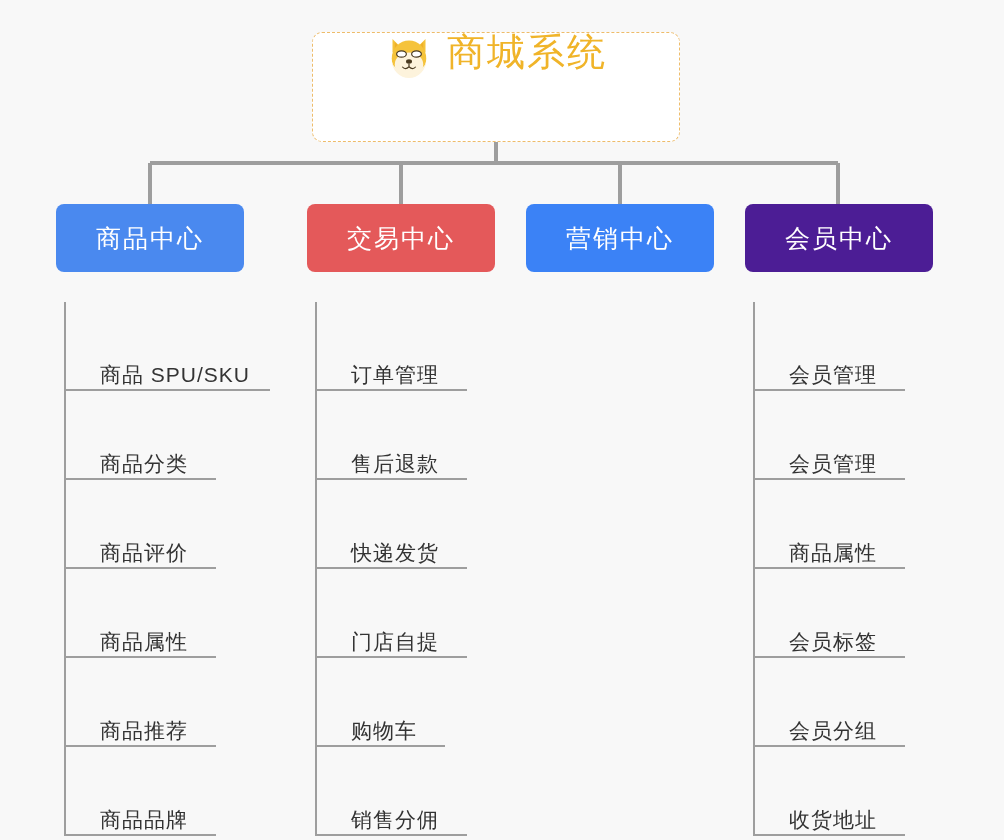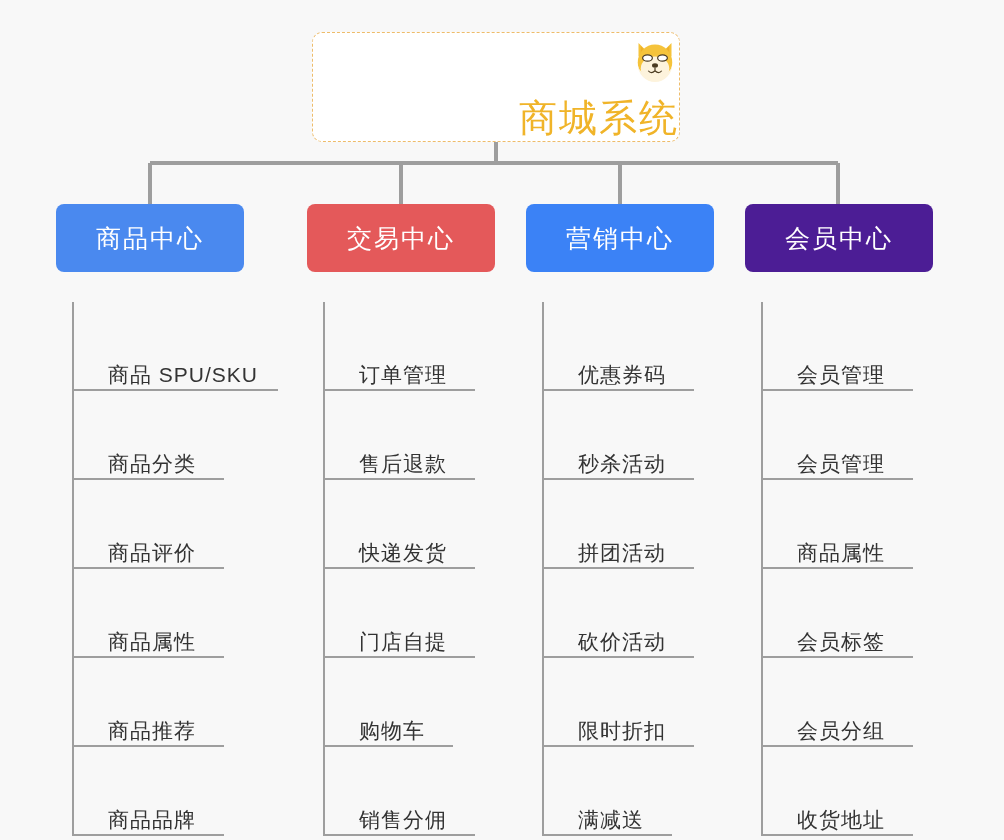--- a/index.html
+++ b/index.html
@@ -24,24 +24,23 @@
   .root-node {
     position: absolute;
     left: 312px;
     top: 32px;
     width: 368px;
     height: 110px;
     background: #ffffff;
     border: 1px dashed #eebc6a;
     border-radius: 10px;
     display: flex;
-    align-items: flex-end;
+    align-items: flex-start;
     justify-content: center;
     gap: 14px;
-    flex-direction: column;
   }
   .root-emoji {
     width: 48px;
     height: 48px;
     flex: 0 0 48px;
     display: block;
   }
   .root-title {
     font-size: 38px;
     color: #f0b429;
@@ -86,21 +85,21 @@
     justify-content: center;
     color: #ffffff;
     font-size: 25px;
     letter-spacing: 2px;
     white-space: nowrap;
   }
 
   .branch-items {
     position: relative;
     margin-top: 30px;
-    margin-left: 16px;
+    margin-left: 8px;
     border-left: 2px solid #9e9e9e;
     padding-top: 0;
   }
 
   .leaf {
     position: relative;
     height: 89px;
     display: flex;
     align-items: flex-end;
     padding-left: 34px;
@@ -210,40 +209,20 @@
         <div class="leaf" data-uw="uw-1-5">
             <span class="leaf-label">销售分佣</span>
           </div>
       </div>
     </div>
 
     <div class="branch branch-2">
       <div class="branch-header" style="background: #3b82f6;">
         <span>营销中心</span>
       </div>
-      <div class="branch-items">
-        <div class="leaf" data-uw="uw-2-0">
-            <span class="leaf-label">优惠券码</span>
-          </div>
-        <div class="leaf" data-uw="uw-2-1">
-            <span class="leaf-label">秒杀活动</span>
-          </div>
-        <div class="leaf" data-uw="uw-2-2">
-            <span class="leaf-label">拼团活动</span>
-          </div>
-        <div class="leaf" data-uw="uw-2-3">
-            <span class="leaf-label">砍价活动</span>
-          </div>
-        <div class="leaf" data-uw="uw-2-4">
-            <span class="leaf-label">限时折扣</span>
-          </div>
-        <div class="leaf" data-uw="uw-2-5">
-            <span class="leaf-label">满减送</span>
-          </div>
-      </div>
     </div>
 
     <div class="branch branch-3">
       <div class="branch-header" style="background: #4c1d95;">
         <span>会员中心</span>
       </div>
       <div class="branch-items">
         <div class="leaf" data-uw="uw-3-0">
             <span class="leaf-label">会员管理</span>
           </div>

